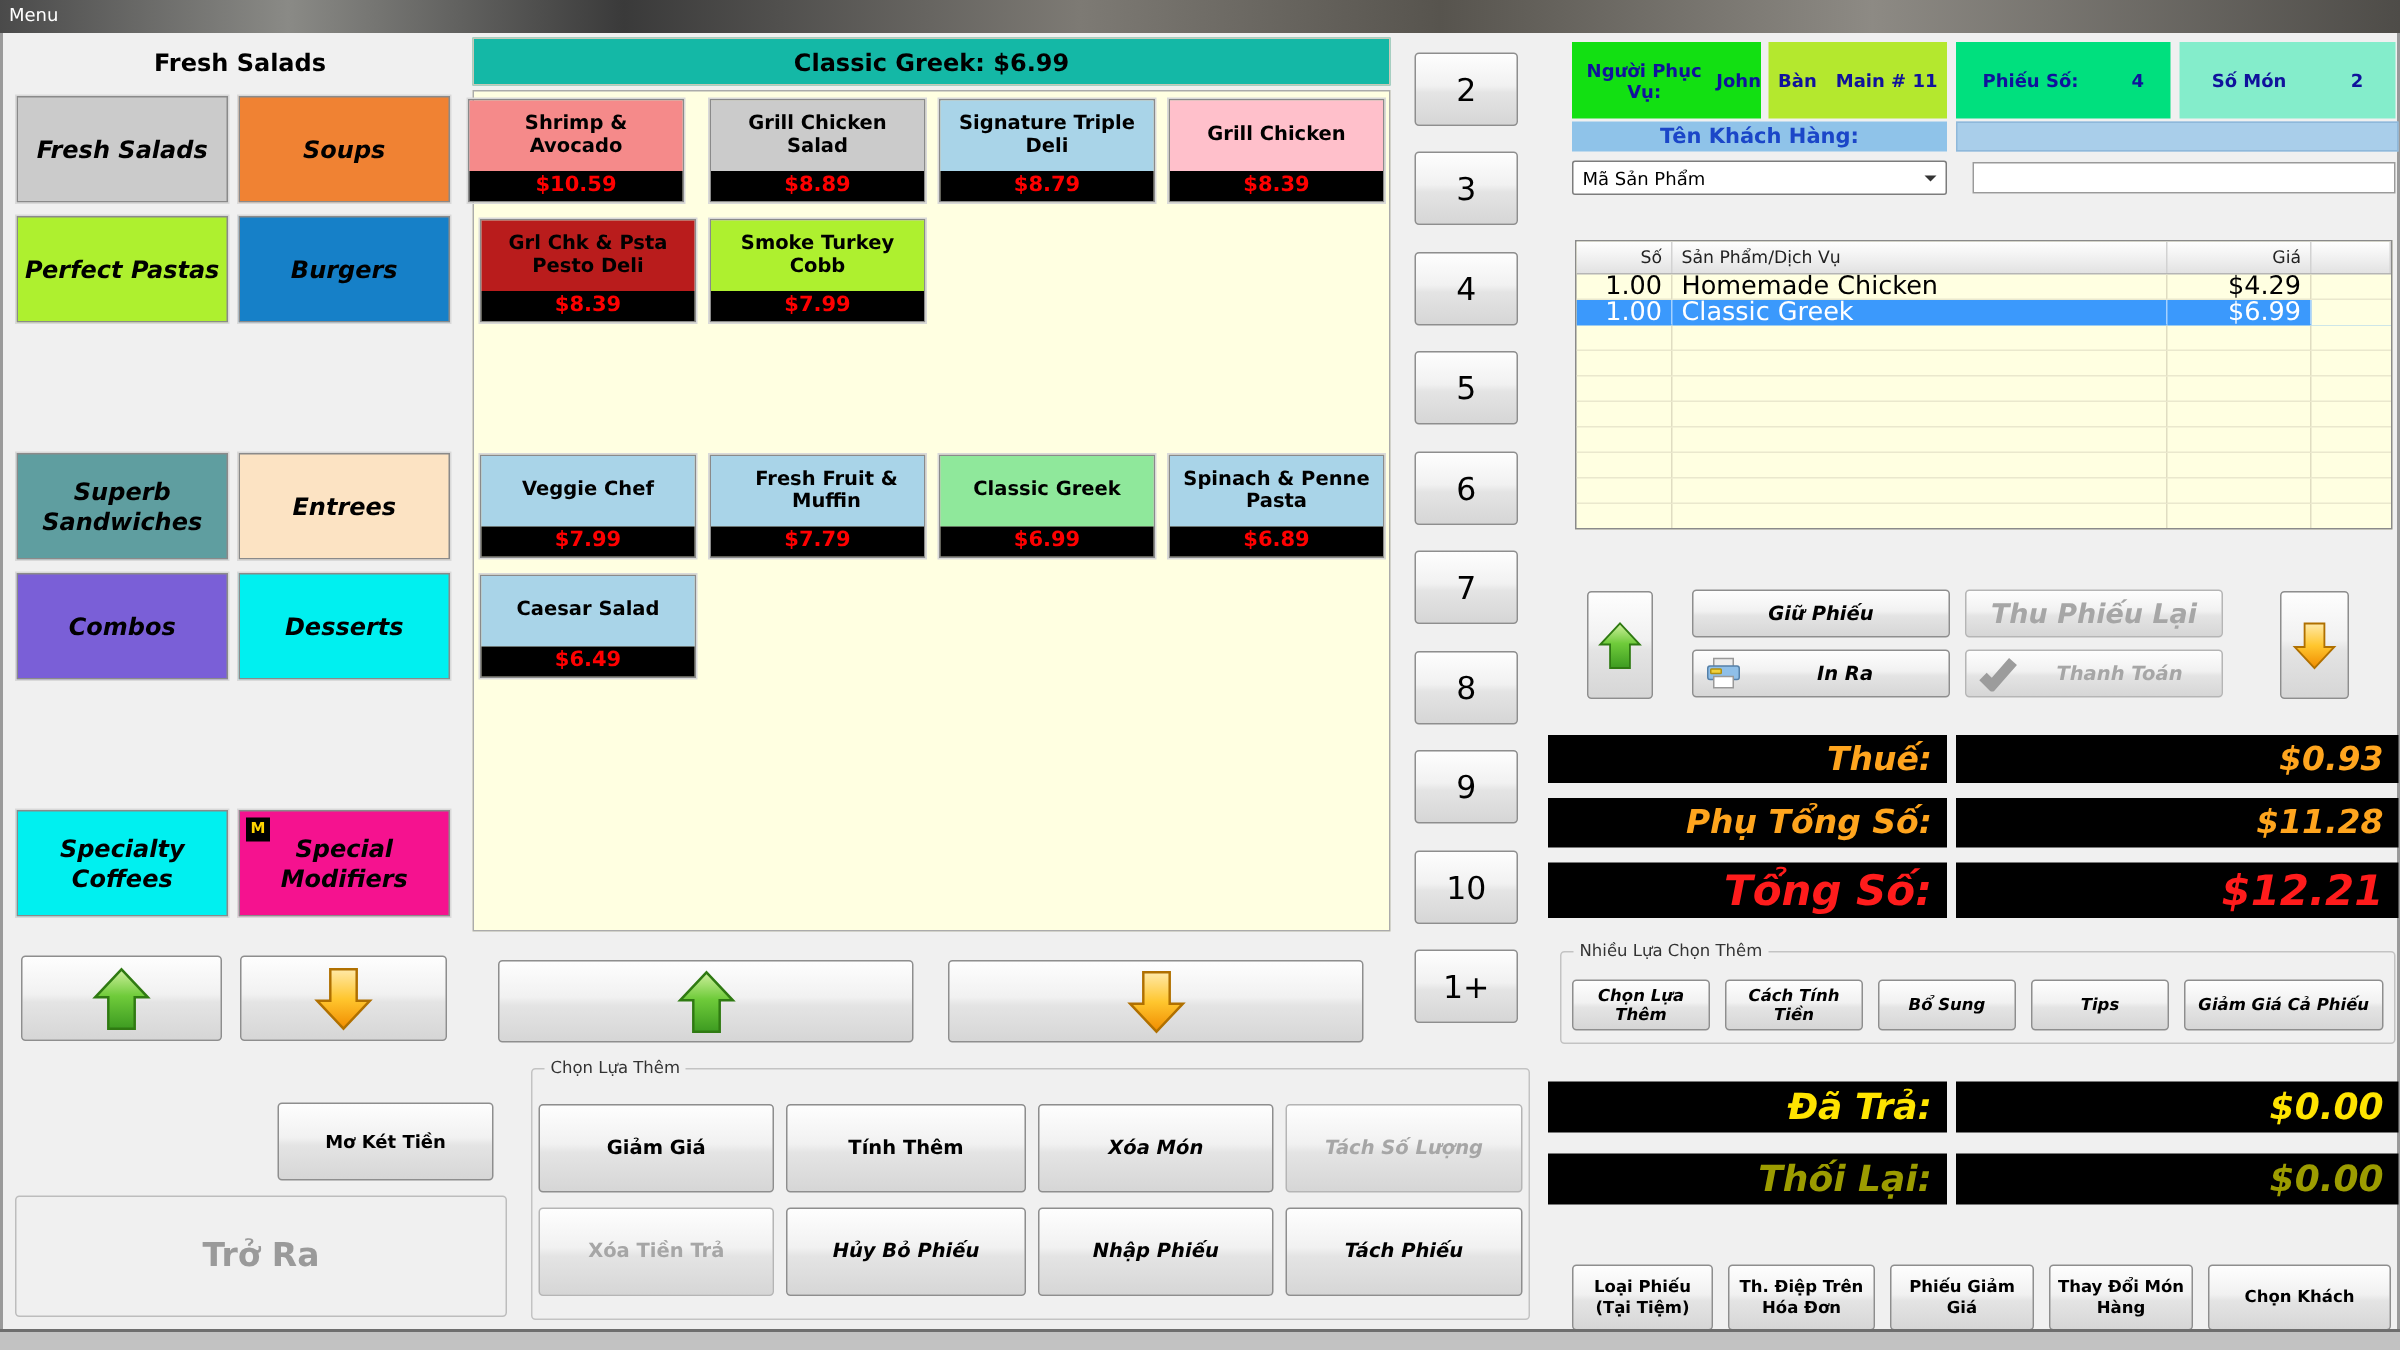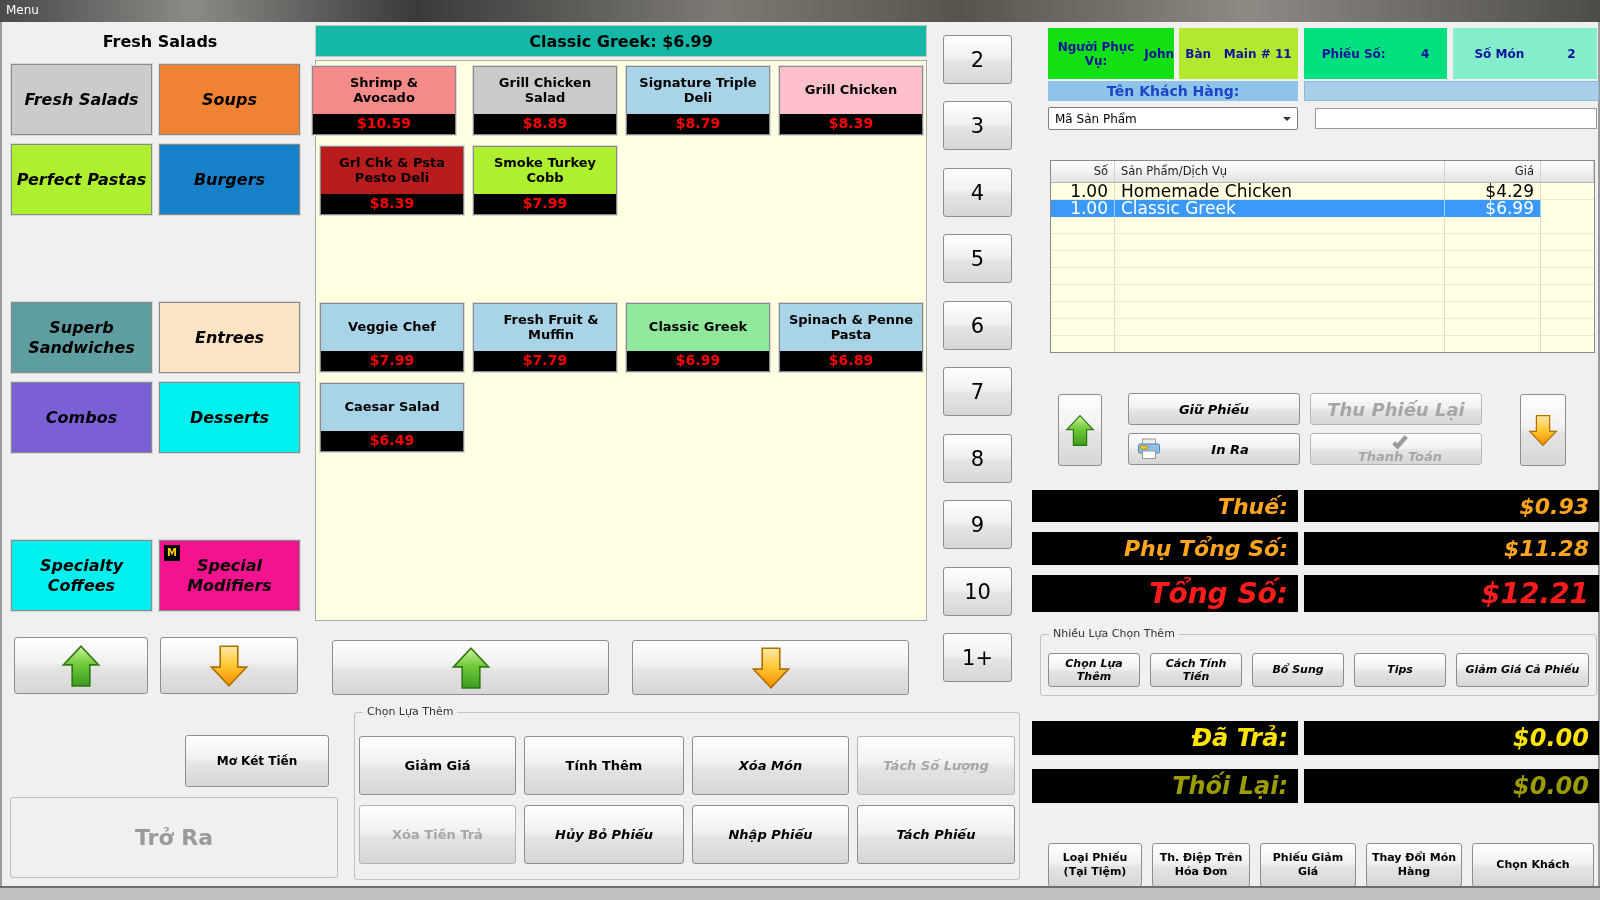--- a/index.html
+++ b/index.html
@@ -361,21 +361,21 @@
       <rect x="5.5" y="0.5" width="13" height="5.5" fill="#ededed" stroke="#999"></rect>
       <rect x="1.5" y="5.5" width="21" height="9" rx="1.5" fill="#8fbfe8" stroke="#5580a8"></rect>
       <rect x="3.5" y="7.5" width="7" height="3" rx="0.5" fill="#f2d23b" stroke="#b09010"></rect>
       <rect x="5.5" y="12.5" width="13" height="7.5" fill="#fff" stroke="#999"></rect>
     </svg>
     <span style="flex:1;text-align:center;">In Ra</span>
   </div>
   <div class="abs btn it dis" style="left:1308px;top:371px;width:172px;height:32px;font-size:18px;">
     <span>Thu Phiếu Lại</span>
   </div>
-  <div class="abs btn it dis" style="left:1308px;top:411px;width:172px;height:32px;font-size:13px;justify-content:flex-start;padding-left:8px;flex-direction:column;">
+  <div class="abs btn it dis" style="left:1308px;top:411px;width:172px;height:32px;font-size:13px;justify-content:flex-start;padding-left:8px;">
     <svg width="26" height="24" viewBox="0 0 26 24">
       <path d="M3 14 L9 20 L23 4" fill="none" stroke="#9c9c9c" stroke-width="7"></path>
     </svg>
     <span style="flex:1;text-align:center;">Thanh Toán</span>
   </div>
   <div class="abs btn" style="left:1518px;top:372px;width:46px;height:72px;">
     <svg width="30" height="33" viewBox="0 0 36 40">
         <path d="M18 38 L34 21 L26 21 L26 2 L10 2 L10 21 L2 21 Z" fill="url(#gDown)" stroke="#b07000" stroke-width="1.5"></path>
       </svg>
   </div>

